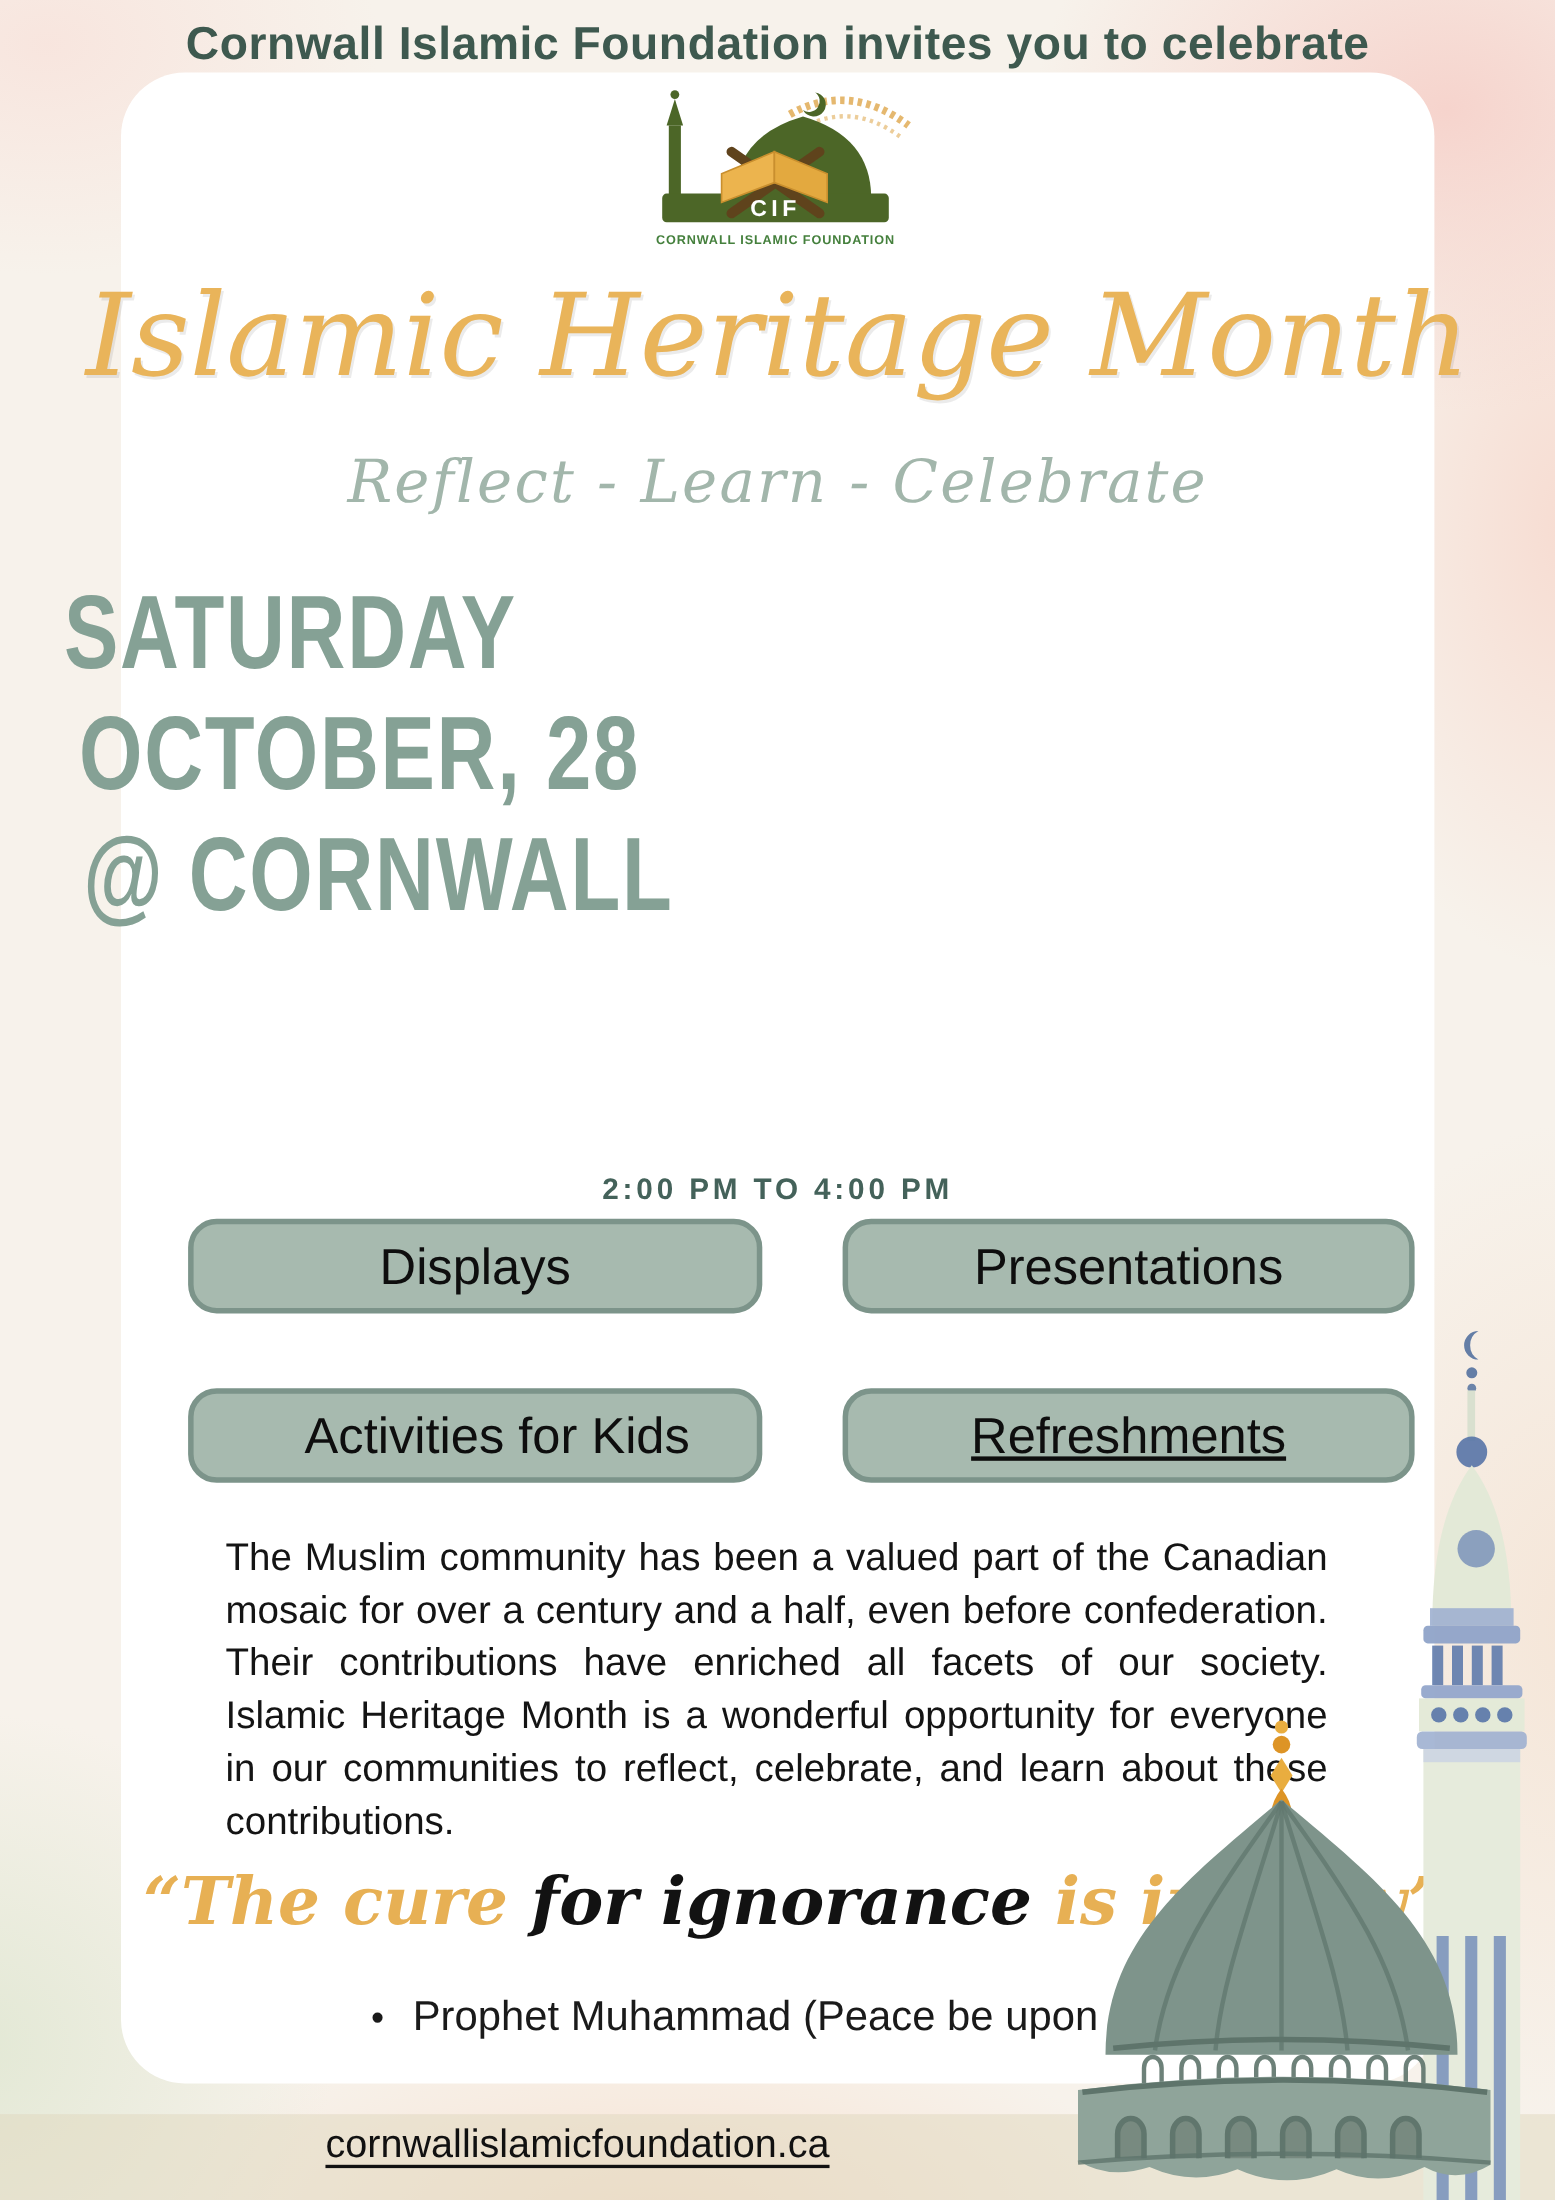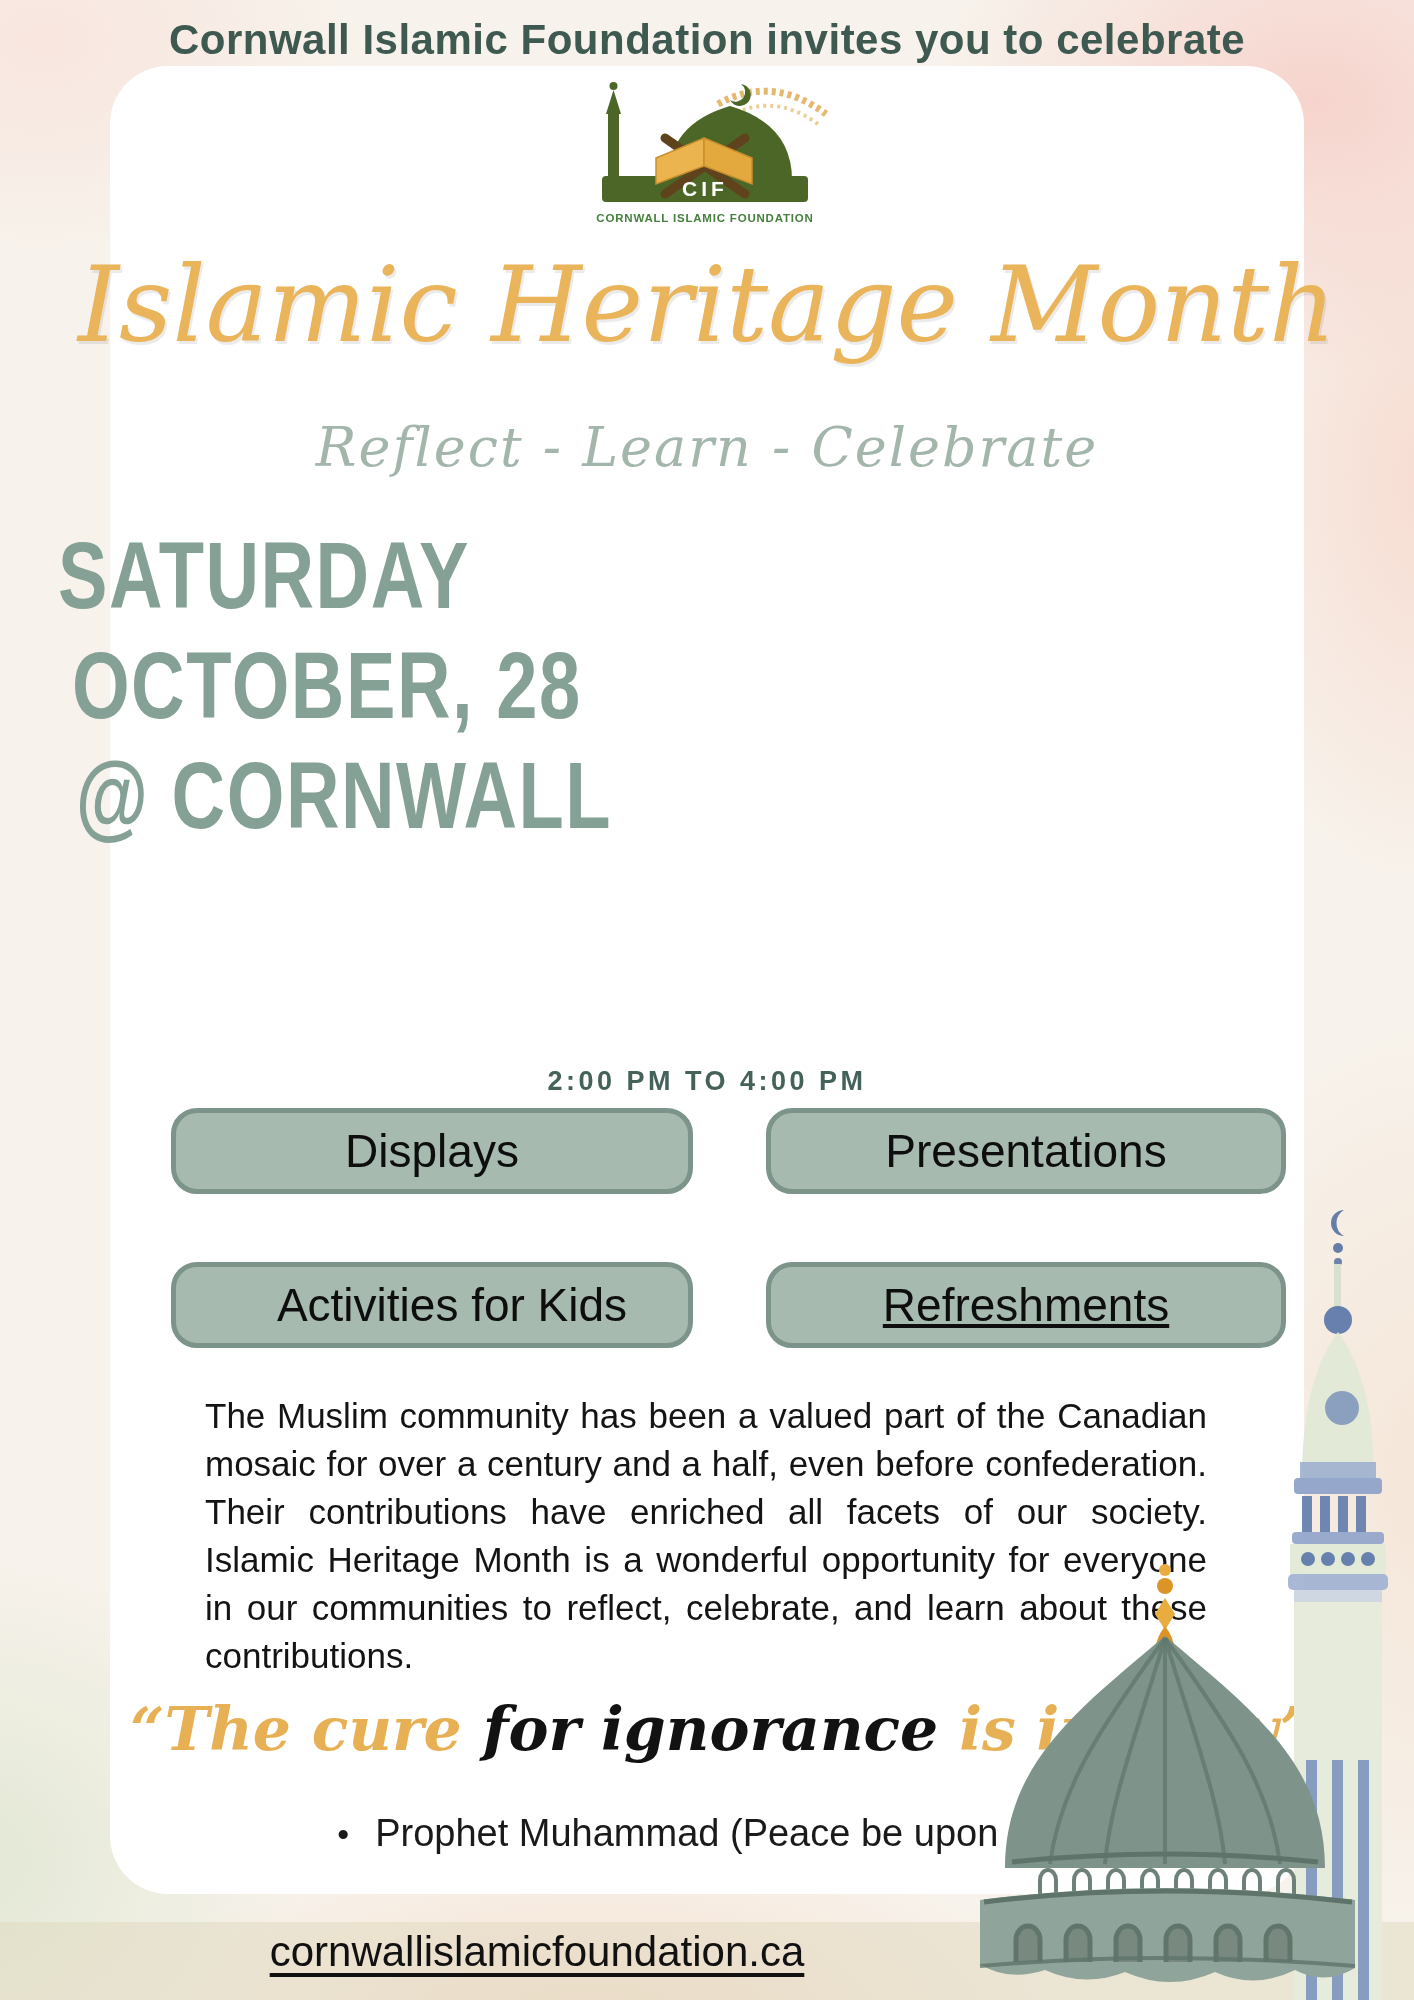--- a/index.html
+++ b/index.html
@@ -23,21 +23,21 @@
     position:absolute;left:0;top:16px;width:100%;text-align:center;z-index:2;
     font-size:42px;font-weight:bold;color:#3E594F;letter-spacing:.5px;
   }
   .logo{position:absolute;left:580px;top:72px;width:250px;height:172px;z-index:2;}
   .title{
     position:absolute;left:0;top:244px;width:100%;text-align:center;z-index:2;
     font-family:"DejaVu Serif",serif;font-style:italic;font-size:104px;color:#E9B45A;
     text-shadow:2px 3px 0 rgba(90,90,90,0.12);white-space:nowrap;
   }
   .subtitle{
-    position:absolute;left:0;top:416px;width:100%;text-align:center;z-index:2;
+    position:absolute;left:0;top:406px;width:100%;text-align:center;z-index:2;
     font-family:"DejaVu Serif",serif;font-style:italic;font-size:54px;color:#A2B6AB;
     letter-spacing:2px;
   }
   .caps{position:absolute;left:0;top:520px;width:100%;text-align:left;z-index:2;color:#85A195;}
   .caps-line{display:block;height:110px;line-height:110px;}
   .caps-line>span{
     display:inline-block;transform:scaleX(0.78);transform-origin:50% 50%;
     font-weight:bold;font-size:95px;letter-spacing:2px;white-space:nowrap;
   }
   .addr{
@@ -69,22 +69,22 @@
   .attrib{
     position:absolute;left:140px;top:1812px;width:1140px;z-index:2;text-align:center;
     font-size:38px;color:#1A1A1A;
   }
   .attrib .dot{display:inline-block;margin-right:26px;font-size:34px;}
   .footer-band{
     position:absolute;left:0;top:1922px;width:1414px;height:78px;z-index:2;
     background:rgba(224,216,190,0.5);
   }
   .site{
-    position:absolute;left:12px;top:1928px;width:1050px;text-align:center;z-index:5;
-    font-size:42px;color:#111;text-decoration:underline;text-underline-offset:7px;
+    position:absolute;left:0;top:1928px;width:1050px;text-align:center;z-index:5;
+    font-size:36px;color:#111;text-decoration:underline;text-underline-offset:7px;
   }
   .deco-minaret{position:absolute;left:1262px;top:1200px;width:152px;height:800px;z-index:3;}
   .deco-dome{position:absolute;left:950px;top:1558px;width:440px;height:442px;z-index:4;}
 </style>
 </head>
 <body>
 
 <div id="poster">
 
   <div class="card"></div>

